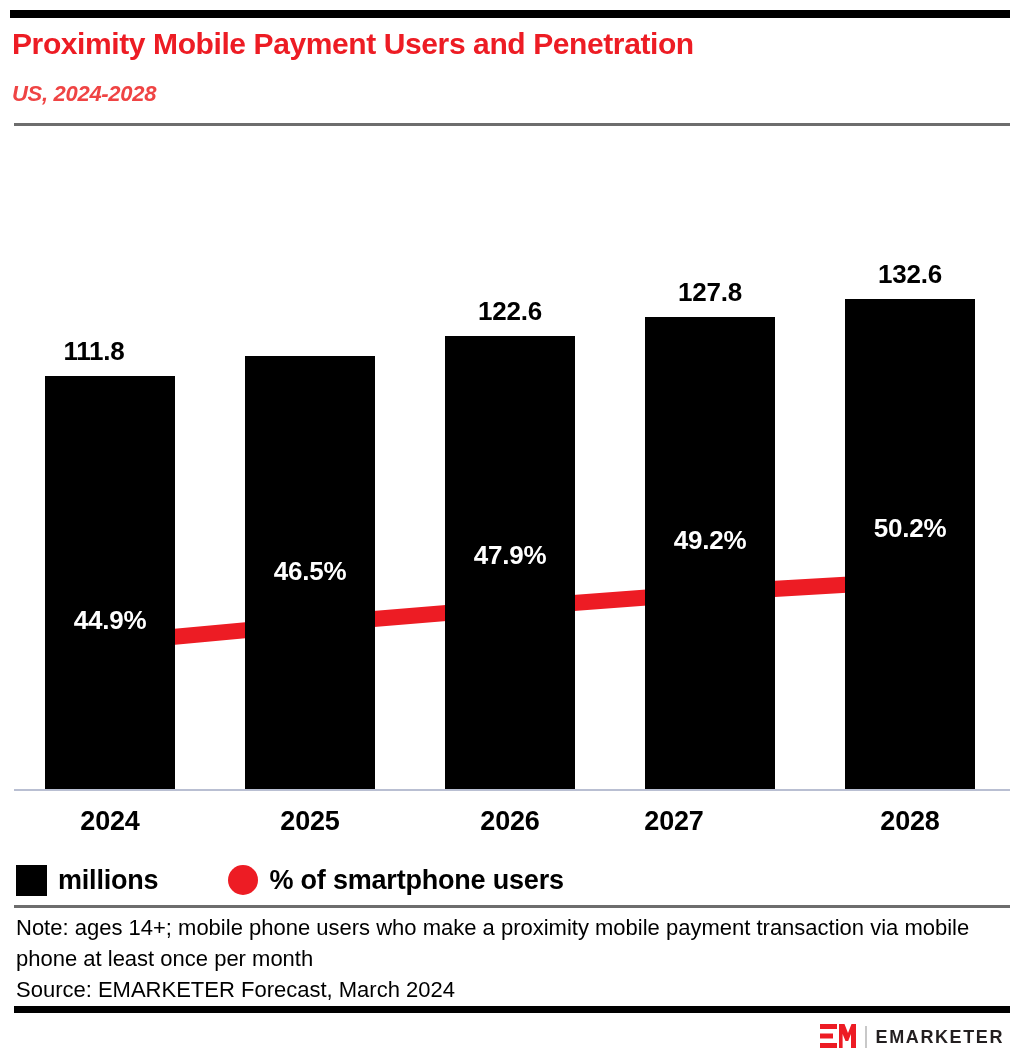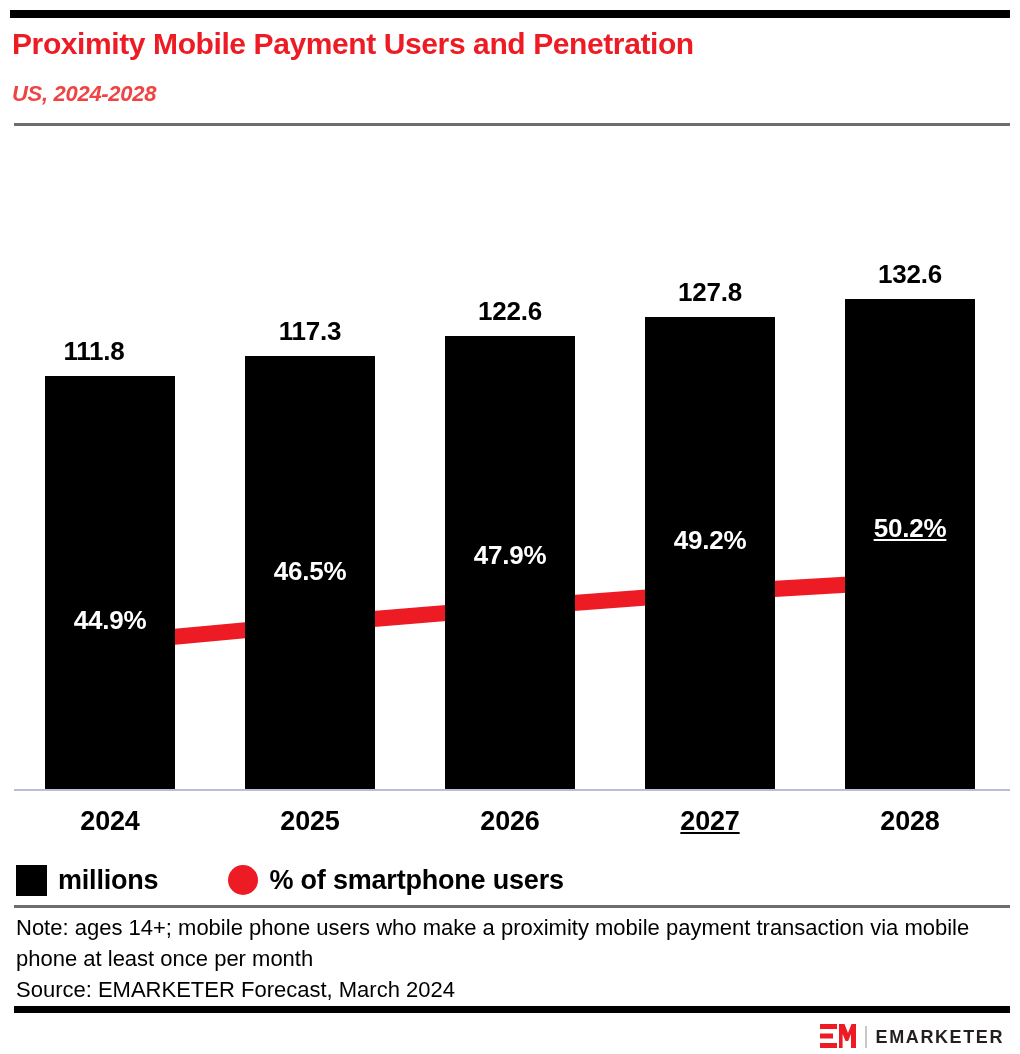--- a/index.html
+++ b/index.html
@@ -227,34 +227,33 @@
         <circle cx="310" cy="624.1666666666666" r="19" fill="#ED1C24"></circle>
         <circle cx="510" cy="607.8333333333334" r="19" fill="#ED1C24"></circle>
         <circle cx="710" cy="592.6666666666666" r="19" fill="#ED1C24"></circle>
         <circle cx="910" cy="581" r="19" fill="#ED1C24"></circle>
       </svg>
   <div class="bar" style="left: 45px; width: 130px; top: 376.038px; height: 413.962px;"></div>
       <div class="bar-value" style="left: 4px; width: 180px; top: 336.038px;">111.8</div>
       <div class="pct-label" style="left: 20px; width: 180px; top: 574.833px; margin-top: 30px;">44.9%</div>
       <div class="x-label" style="left: 10px; width: 200px;">2024</div>
       <div class="bar" style="left: 245px; width: 130px; top: 355.673px; height: 434.327px;"></div>
-      <div class="bar-value" style="left: 220px; width: 180px; top: 315.673px;">117.3</div>
       <div class="pct-label" style="left: 220px; width: 180px; top: 556.167px;">46.5%</div>
       <div class="x-label" style="left: 210px; width: 200px;">2025</div>
       <div class="bar" style="left: 445px; width: 130px; top: 336.049px; height: 453.951px;"></div>
       <div class="bar-value" style="left: 420px; width: 180px; top: 296.049px;">122.6</div>
       <div class="pct-label" style="left: 420px; width: 180px; top: 539.833px;">47.9%</div>
       <div class="x-label" style="left: 410px; width: 200px;">2026</div>
       <div class="bar" style="left: 645px; width: 130px; top: 316.795px; height: 473.205px;"></div>
       <div class="bar-value" style="left: 620px; width: 180px; top: 276.795px;">127.8</div>
       <div class="pct-label" style="left: 620px; width: 180px; top: 524.667px;">49.2%</div>
-      <div class="x-label" style="left: 610px; width: 200px; text-decoration: underline;">2027</div>
+      <div class="x-label" style="left: 574px; width: 200px;">2027</div>
       <div class="bar" style="left: 845px; width: 130px; top: 299.022px; height: 490.978px;"></div>
       <div class="bar-value" style="left: 820px; width: 180px; top: 259.022px;">132.6</div>
-      <div class="pct-label" style="left: 820px; width: 180px; top: 513px; text-decoration: underline;">50.2%</div>
+      <div class="pct-label" style="left: 820px; width: 180px; top: 513px;">50.2%</div>
       <div class="x-label" style="left: 810px; width: 200px;">2028</div>
     </div>
 
   <div class="axis-line"></div>
 
   <div class="legend">
     <div class="legend-item">
       <span class="swatch-square"></span>
       <span class="legend-text">millions</span>
     </div>

